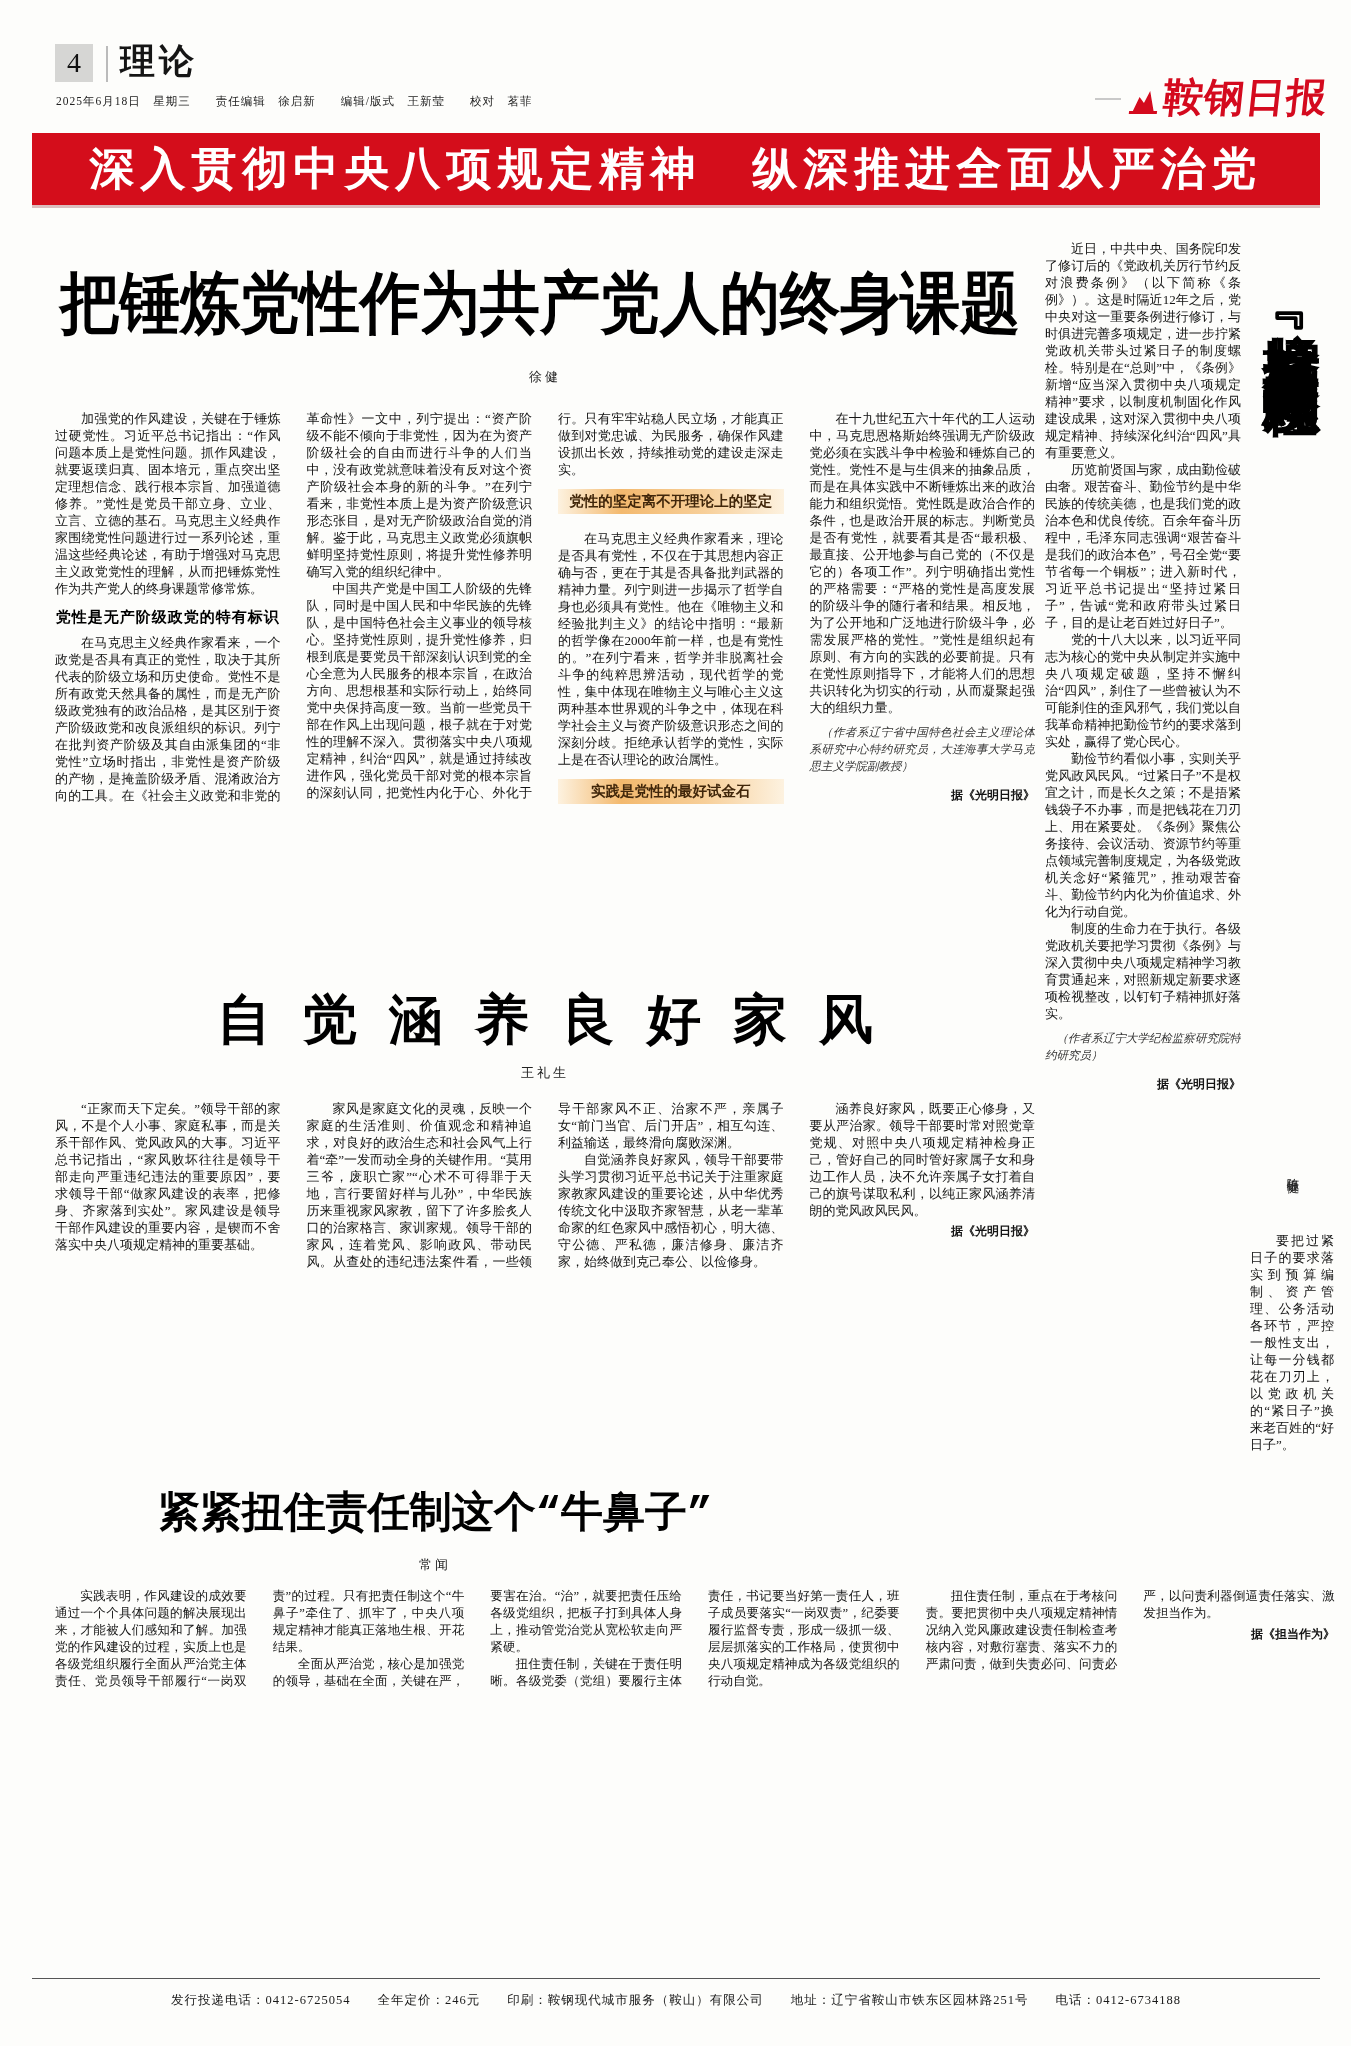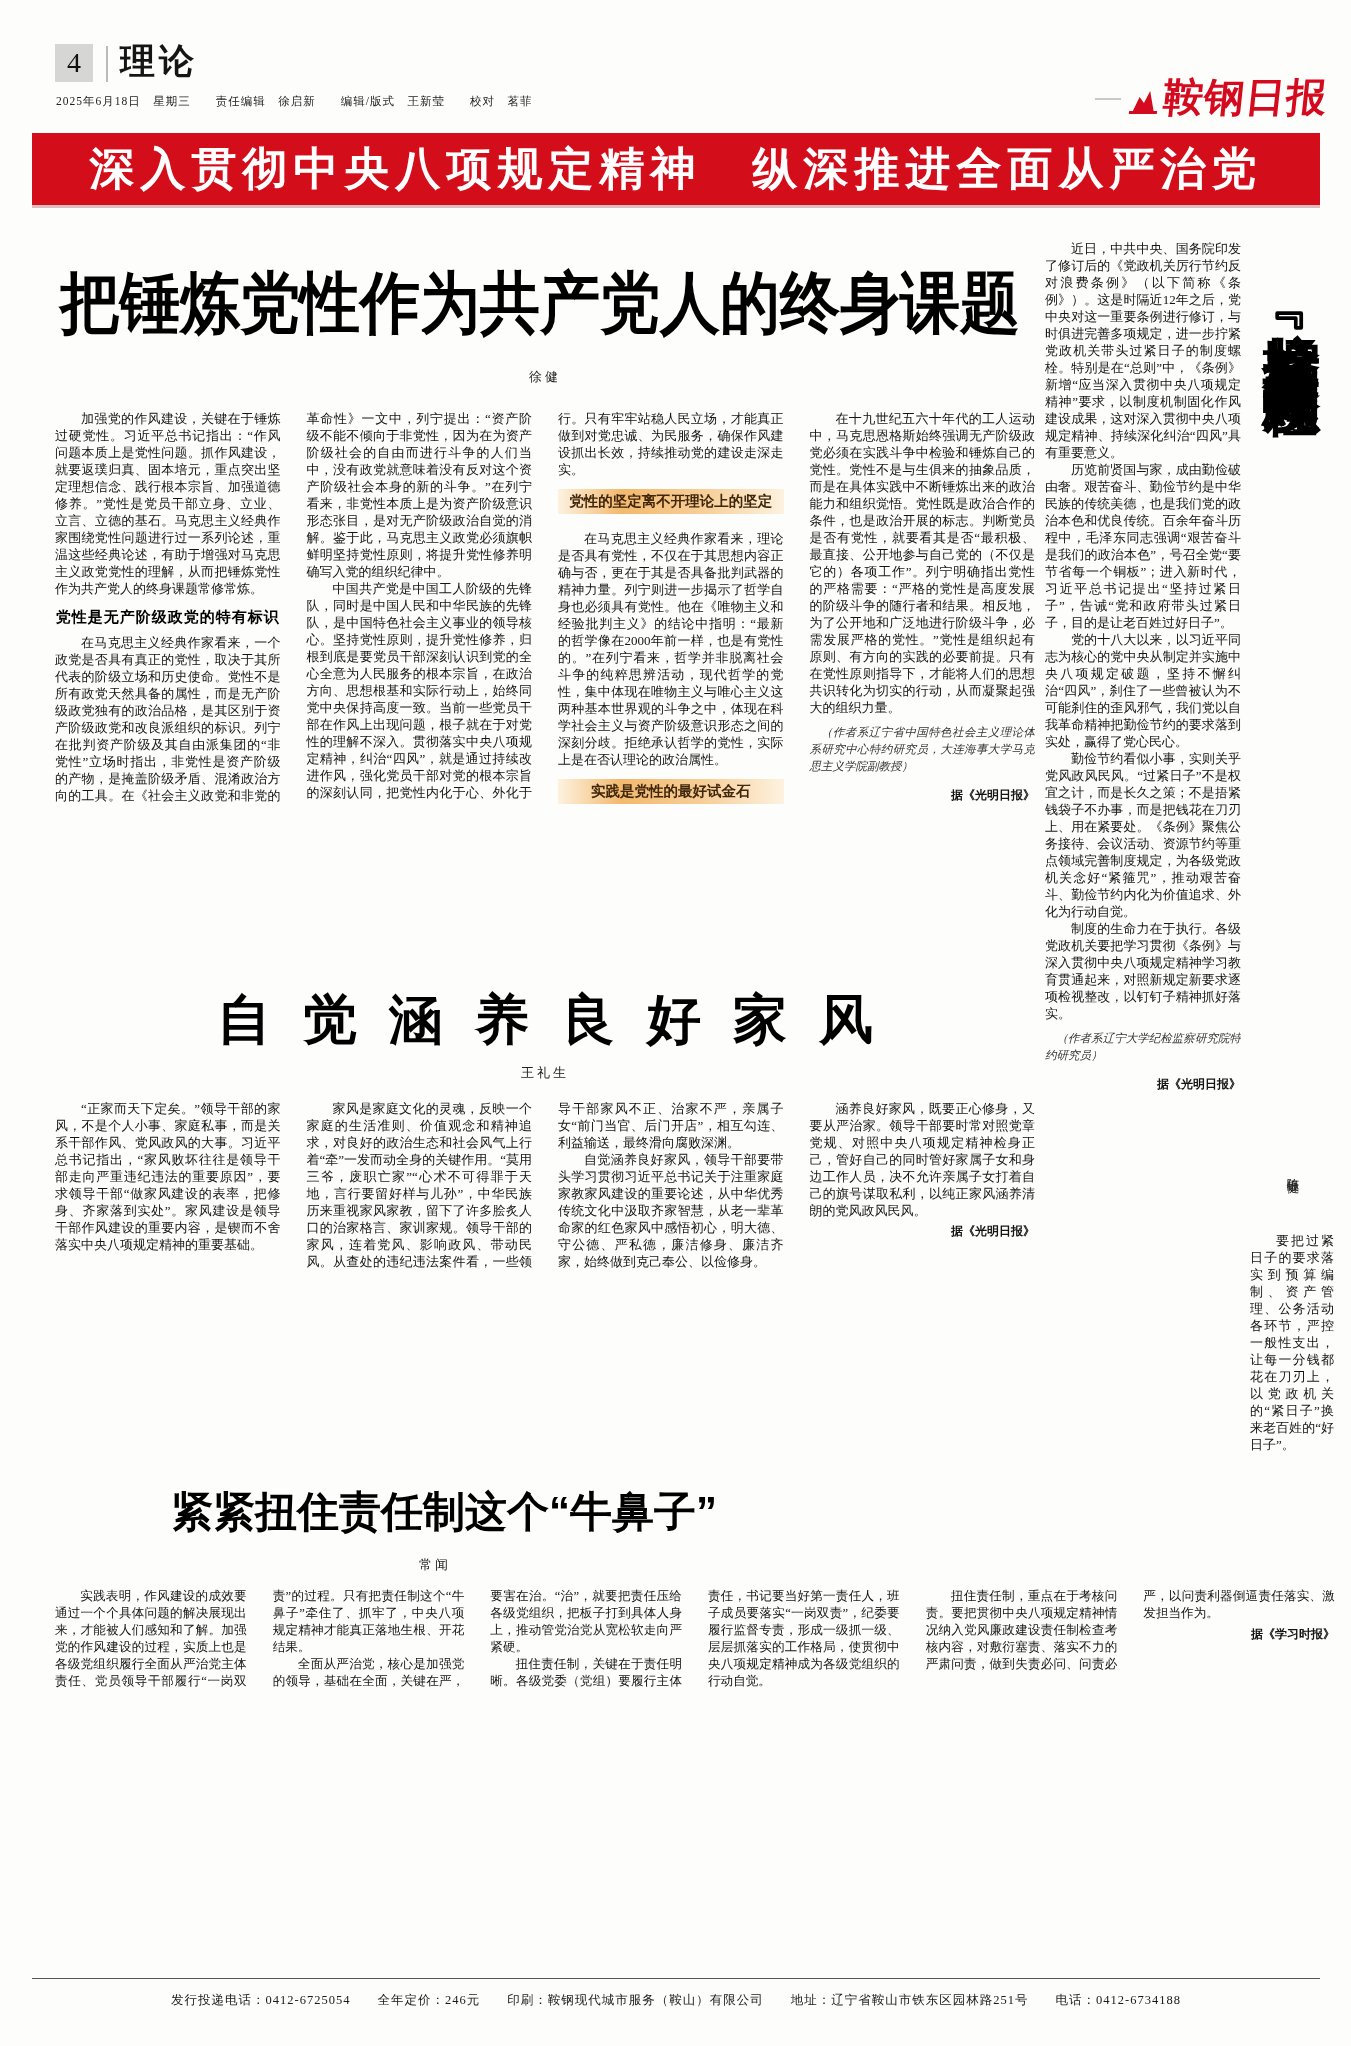--- a/index.html
+++ b/index.html
@@ -49,22 +49,22 @@
   .right-byline{position:absolute;left:1284px;top:1168px;height:60px;writing-mode:vertical-rl;
                 text-orientation:upright;font-size:12.5px;letter-spacing:2px;color:#222;}
   .right-bodyB{left:1250px;top:1232px;width:84px;height:274px;}
   
   .family-title{position:absolute;left:55px;top:984px;width:980px;text-align:center;color:#000;
                 font-family:"Liberation Sans","DejaVu Sans",sans-serif;font-size:54px;font-weight:900;
                 letter-spacing:32px;text-indent:32px;white-space:nowrap;}
   .family-author{left:55px;top:1064px;width:980px;}
   .family-body{left:55px;top:1100px;width:980px;height:294px;column-count:4;column-gap:26px;}
   
-  .bottom-title{position:absolute;left:64px;top:1484px;width:760px;text-align:center;color:#000;
-                font-family:Liberation Sans, sans-serif;font-size:42px;font-weight:900;
+  .bottom-title{position:absolute;left:55px;top:1484px;width:760px;text-align:center;color:#000;
+                font-family:Liberation Mono, monospace;font-size:42px;font-weight:900;
                 white-space:nowrap;}
   .bottom-author{left:55px;top:1556px;width:760px;}
   .bottom-body{left:55px;top:1588px;width:1280px;height:377px;column-count:6;column-gap:26px;font-size:12.6px;}
   
   .footer-rule{position:absolute;left:32px;top:1978px;width:1288px;height:1px;background:#555;}
   .footer-text{position:absolute;left:32px;top:1992px;width:1288px;text-align:center;font-size:12.5px;
                color:#1a1a1a;letter-spacing:1px;}
 </style>
 </head>
 <body>
@@ -137,19 +137,19 @@
 
   <div class="bottom-title">紧紧扭住责任制这个“牛鼻子”</div>
   <div class="byline bottom-author">常闻</div>
   <div class="colbody bottom-body">
     <div>
         <p class="para">实践表明，作风建设的成效要通过一个个具体问题的解决展现出来，才能被人们感知和了解。加强党的作风建设的过程，实质上也是各级党组织履行全面从严治党主体责任、党员领导干部履行“一岗双责”的过程。只有把责任制这个“牛鼻子”牵住了、抓牢了，中央八项规定精神才能真正落地生根、开花结果。</p>
         <p class="para">全面从严治党，核心是加强党的领导，基础在全面，关键在严，要害在治。“治”，就要把责任压给各级党组织，把板子打到具体人身上，推动管党治党从宽松软走向严紧硬。</p>
         <p class="para">扭住责任制，关键在于责任明晰。各级党委（党组）要履行主体责任，书记要当好第一责任人，班子成员要落实“一岗双责”，纪委要履行监督专责，形成一级抓一级、层层抓落实的工作格局，使贯彻中央八项规定精神成为各级党组织的行动自觉。</p>
         <p class="para">扭住责任制，重点在于考核问责。要把贯彻中央八项规定精神情况纳入党风廉政建设责任制检查考核内容，对敷衍塞责、落实不力的严肃问责，做到失责必问、问责必严，以问责利器倒逼责任落实、激发担当作为。</p>
       </div>
-    <span class="source">据《学习时报》</span>
+    <span class="source">据《担当作为》</span>
   </div>
 
   <div class="footer-rule"></div>
   <div class="footer-text">发行投递电话：0412-6725054　　全年定价：246元　　印刷：鞍钢现代城市服务（鞍山）有限公司　　地址：辽宁省鞍山市铁东区园林路251号　　电话：0412-6734188</div>
 
 </div>
 
 </body></html>

